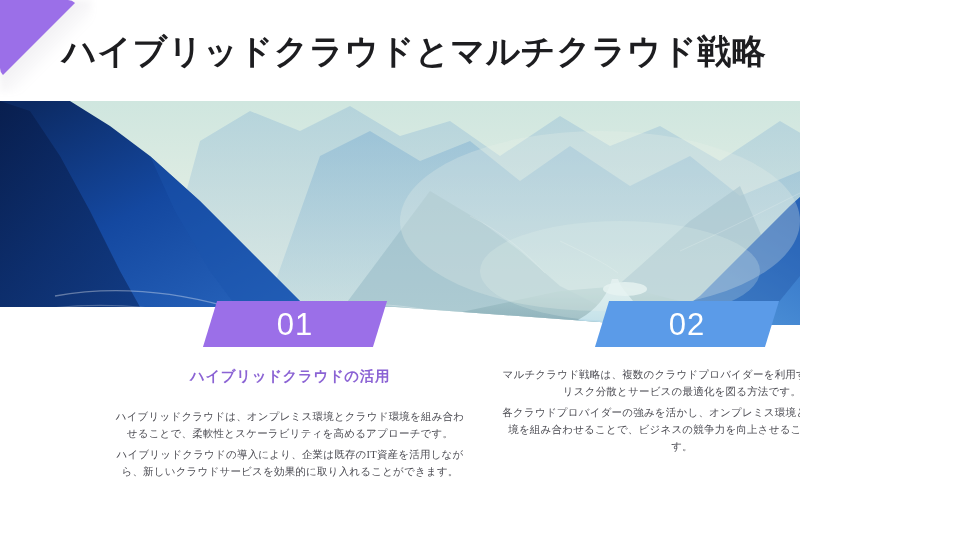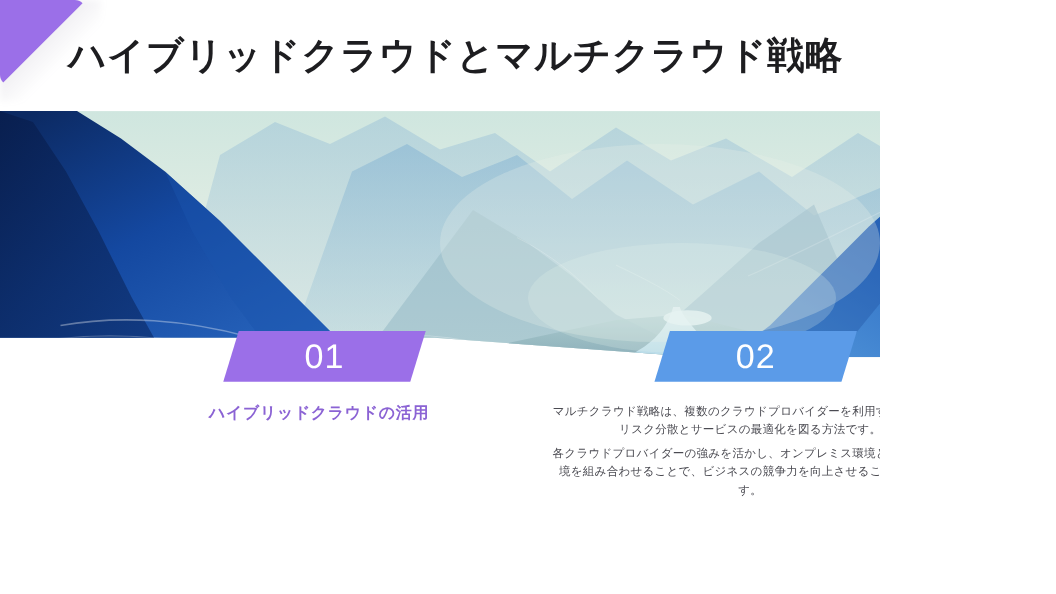--- a/index.html
+++ b/index.html
@@ -216,20 +216,22 @@
     <span class="badge-num">01</span>
   </div>
 
   <div class="badge badge-02">
     <span class="badge-num">02</span>
   </div>
 
   <div class="col col-1">
     <div class="col-head">ハイブリッドクラウドの活用</div>
     <div class="col-body">
+      <p>ハイブリッドクラウドは、オンプレミス環境とクラウド環境を組み合わせることで、柔軟性とスケーラビリティを高めるアプローチです。</p>
+      <p>ハイブリッドクラウドの導入により、企業は既存のIT資産を活用しながら、新しいクラウドサービスを効果的に取り入れることができます。</p>
     </div>
   </div>
 
   <div class="col col-2">
     <div class="col-body">
       <p>マルチクラウド戦略は、複数のクラウドプロバイダーを利用することで、リスク分散とサービスの最適化を図る方法です。</p>
       <p>各クラウドプロバイダーの強みを活かし、オンプレミス環境とクラウド環境を組み合わせることで、ビジネスの競争力を向上させることが可能です。</p>
     </div>
   </div>
 

